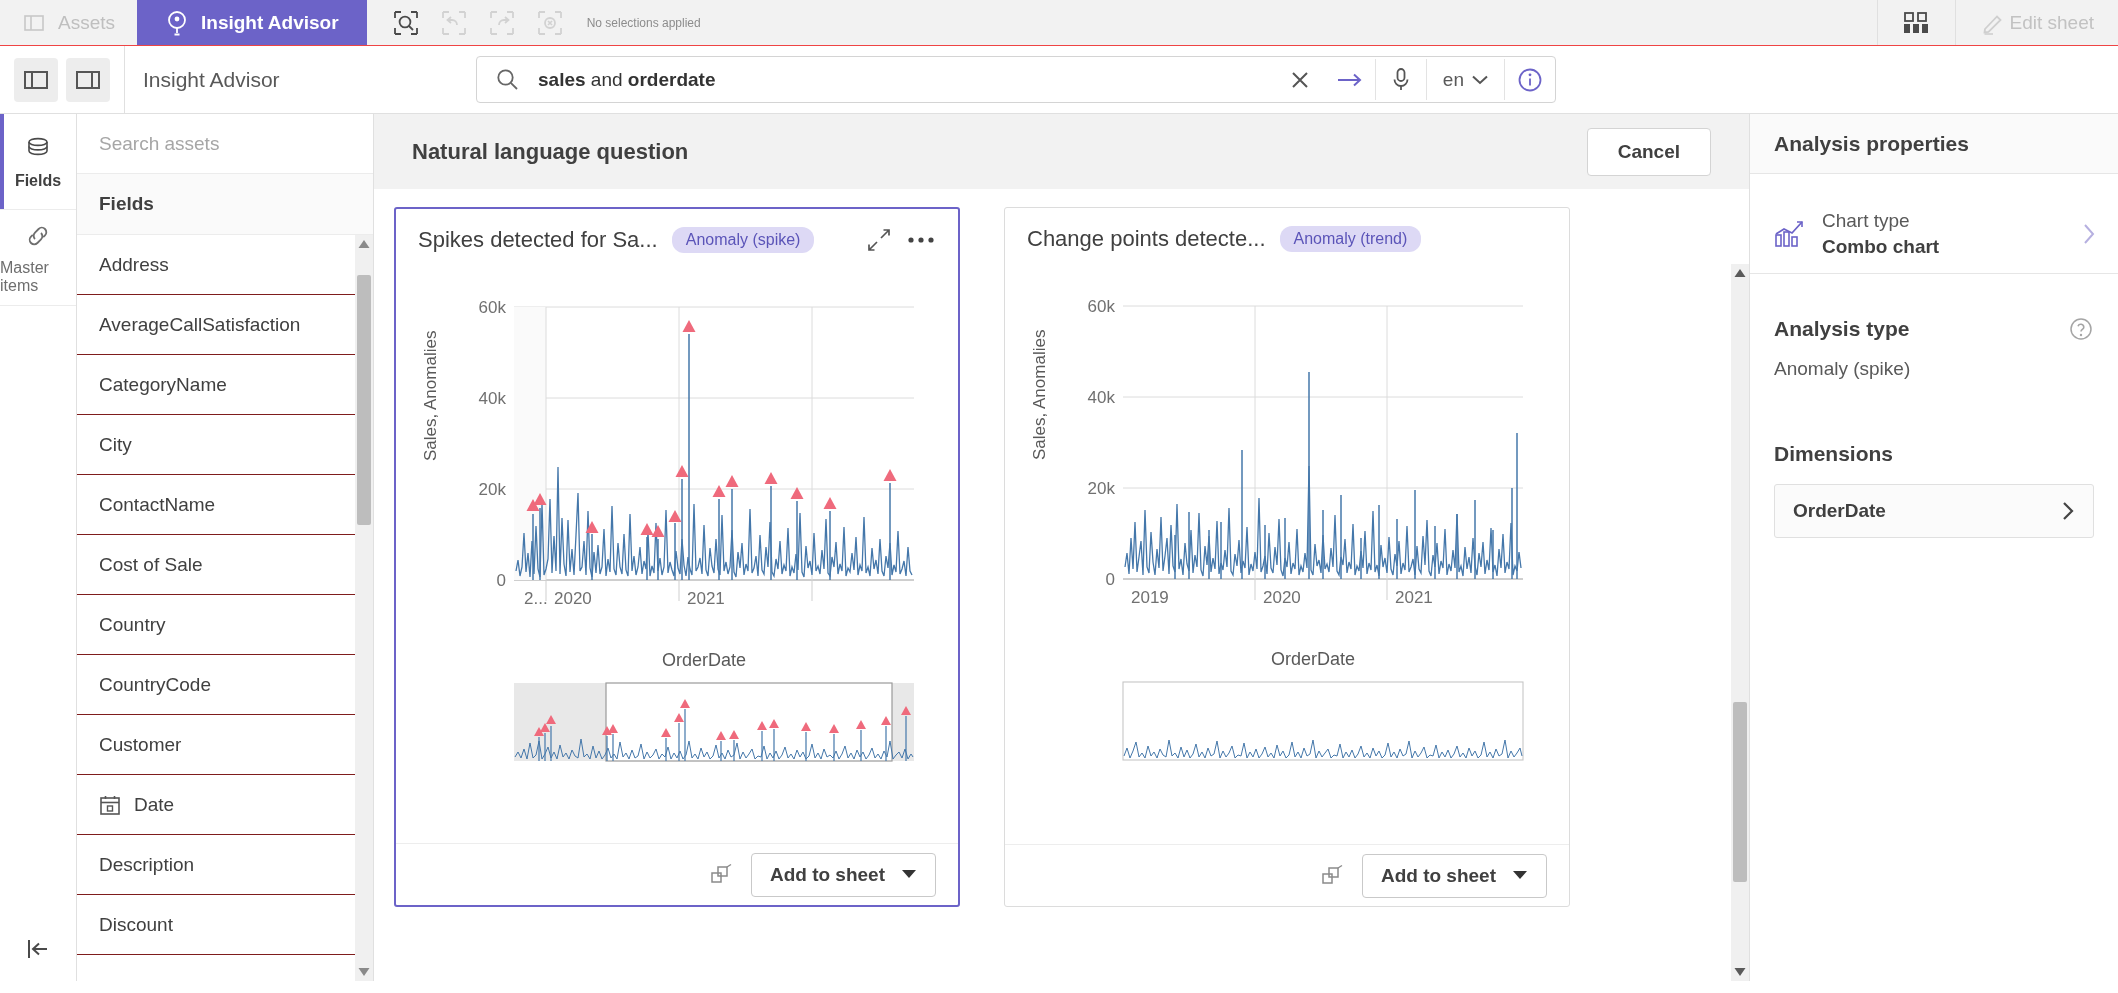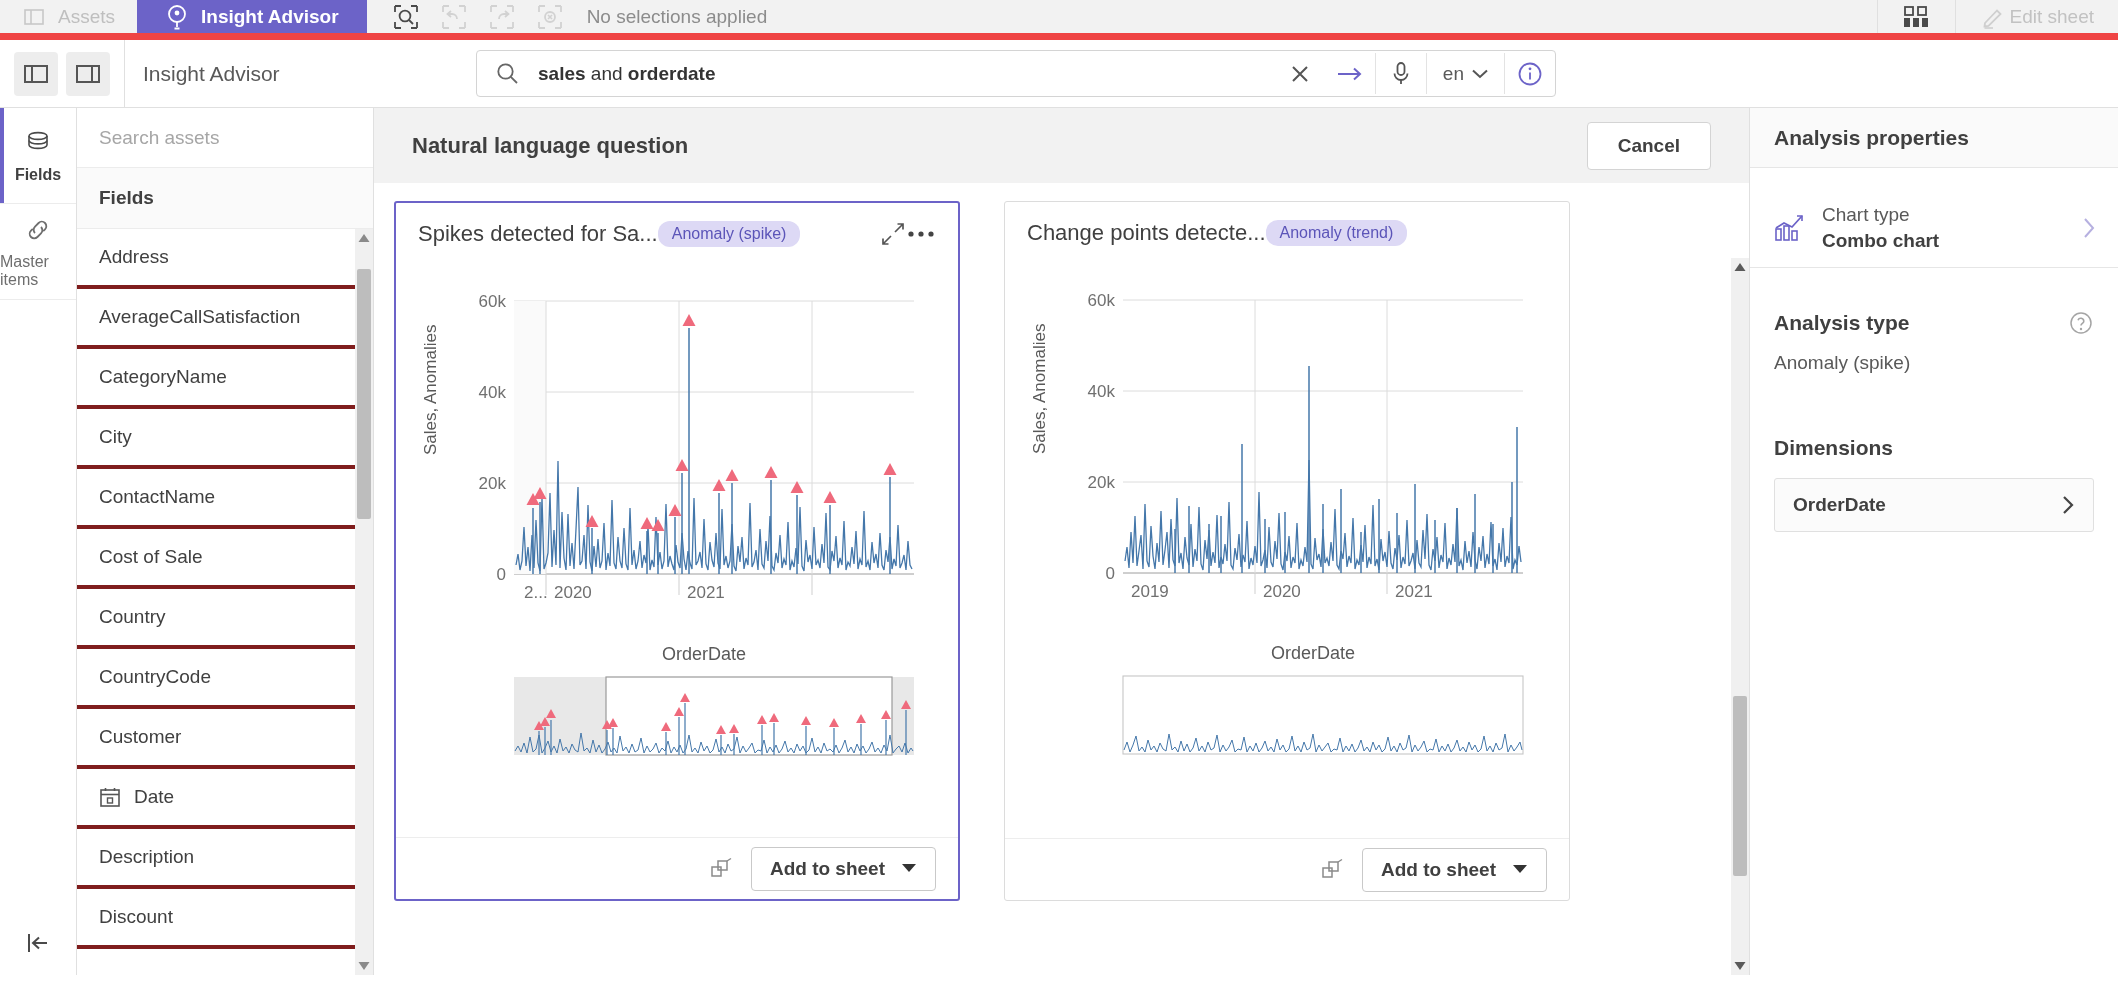--- a/index.html
+++ b/index.html
@@ -5,24 +5,24 @@
   * { box-sizing: border-box; margin: 0; padding: 0; }
   html, body {
     width: 2118px; height: 993px;
     font-family: "Liberation Sans", sans-serif;
     background: #ffffff;
     overflow: hidden;
     color: #404040;
   }
   
   .topbar {
-    height: 40px; width: 100%;
+    height: 46px; width: 100%;
     display: flex; align-items: stretch;
     background: #f2f2f2;
-    border-bottom: 7px solid #ef4444;
+    border-bottom: 1px solid #ef4444;
     position: relative;
   }
   .tb-item {
     display: flex; align-items: center; gap: 12px;
     padding: 0 22px;
     font-size: 19px;
     color: #bcbcbc;
     cursor: pointer;
     white-space: nowrap;
   }
@@ -38,21 +38,21 @@
     display: flex; align-items: center; gap: 10px;
     padding: 0 12px 0 20px;
   }
   .sq-btn {
     width: 38px; height: 38px;
     display:flex; align-items:center; justify-content:center;
     cursor: pointer;
   }
   .tb-selections {
     display:flex; align-items:center;
-    font-size: 19px; color: #8c8c8c; padding-left: 6px;
+    font-size: 12px; color: #8c8c8c; padding-left: 6px;
   }
   .tb-spacer { flex: 1; }
   .tb-right {
     display: flex; align-items: stretch;
   }
   .tb-right .grid-btn {
     width: 78px;
     display:flex; align-items:center; justify-content:center;
     border-left: 1px solid #e0e0e0;
     cursor: pointer;
@@ -156,21 +156,21 @@
   .assets-header {
     height: 61px; display:flex; align-items:center;
     padding: 0 22px; font-size: 19px; font-weight: bold; color: #404040;
     background: #fafafa;
     border-bottom: 1px solid #ececec;
   }
   .assets-list { flex:1; overflow:hidden; position:relative; }
   .asset-row {
     height: 60px; display:flex; align-items:center; gap: 13px;
     padding: 0 22px; font-size: 19px; color: #404040;
-    border-bottom: 4px solid #7f1d1d;
+    border-bottom: 1px solid #7f1d1d;
     cursor: pointer;
   }
   .assets-scroll {
     position:absolute; right:0; top:0; bottom:0; width: 18px;
     background: #f0f0f0; display:flex; flex-direction:column; align-items:center;
   }
   .asc-arrow { height: 18px; display:flex; align-items:center; justify-content:center; cursor:pointer; }
   .asc-track { flex:1; width: 100%; position: relative; }
   .asc-thumb { position:absolute; left:2px; right:2px; top: 22px; height: 250px; background:#bdbdbd; border-radius:2px; cursor:pointer;}
   
@@ -199,21 +199,21 @@
   }
   .card {
     width: 566px; height: 700px;
     background: #fff;
     border: 1px solid #dcdcdc; border-radius: 3px;
     display: flex; flex-direction: column;
     position: relative;
   }
   .card.selected { border: 2px solid #6c63c8; }
   .card-head {
-    height: 62px; display:flex; align-items:center; 
+    height: 62px; display:flex; align-items:center; gap: 14px;
     padding: 0 22px;
   }
   .card-title {
     font-size: 22px; color: #404040; white-space: nowrap;
   }
   .badge {
     background: #ddd9f5; color: #5b54b8;
     border-radius: 12px; padding: 4px 14px;
     font-size: 16px; white-space: nowrap;
   }

